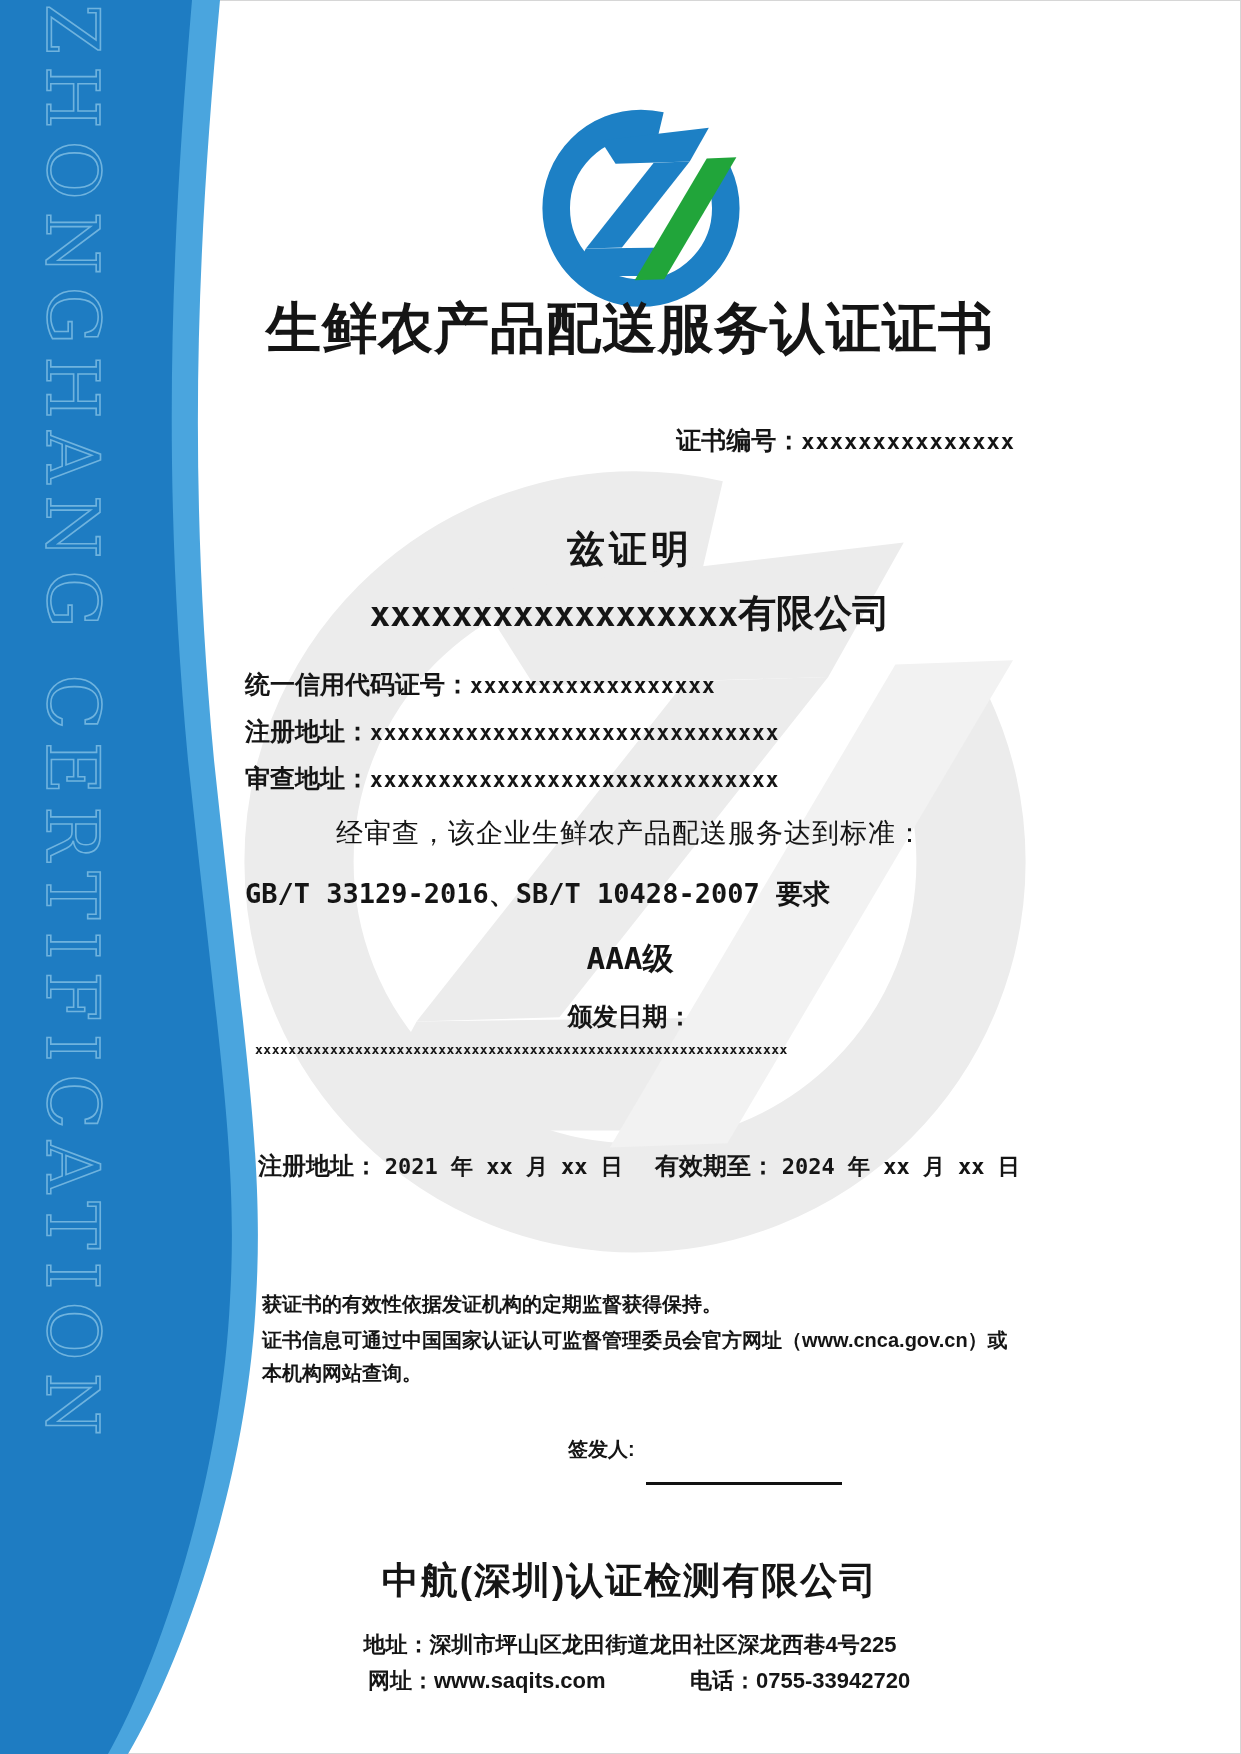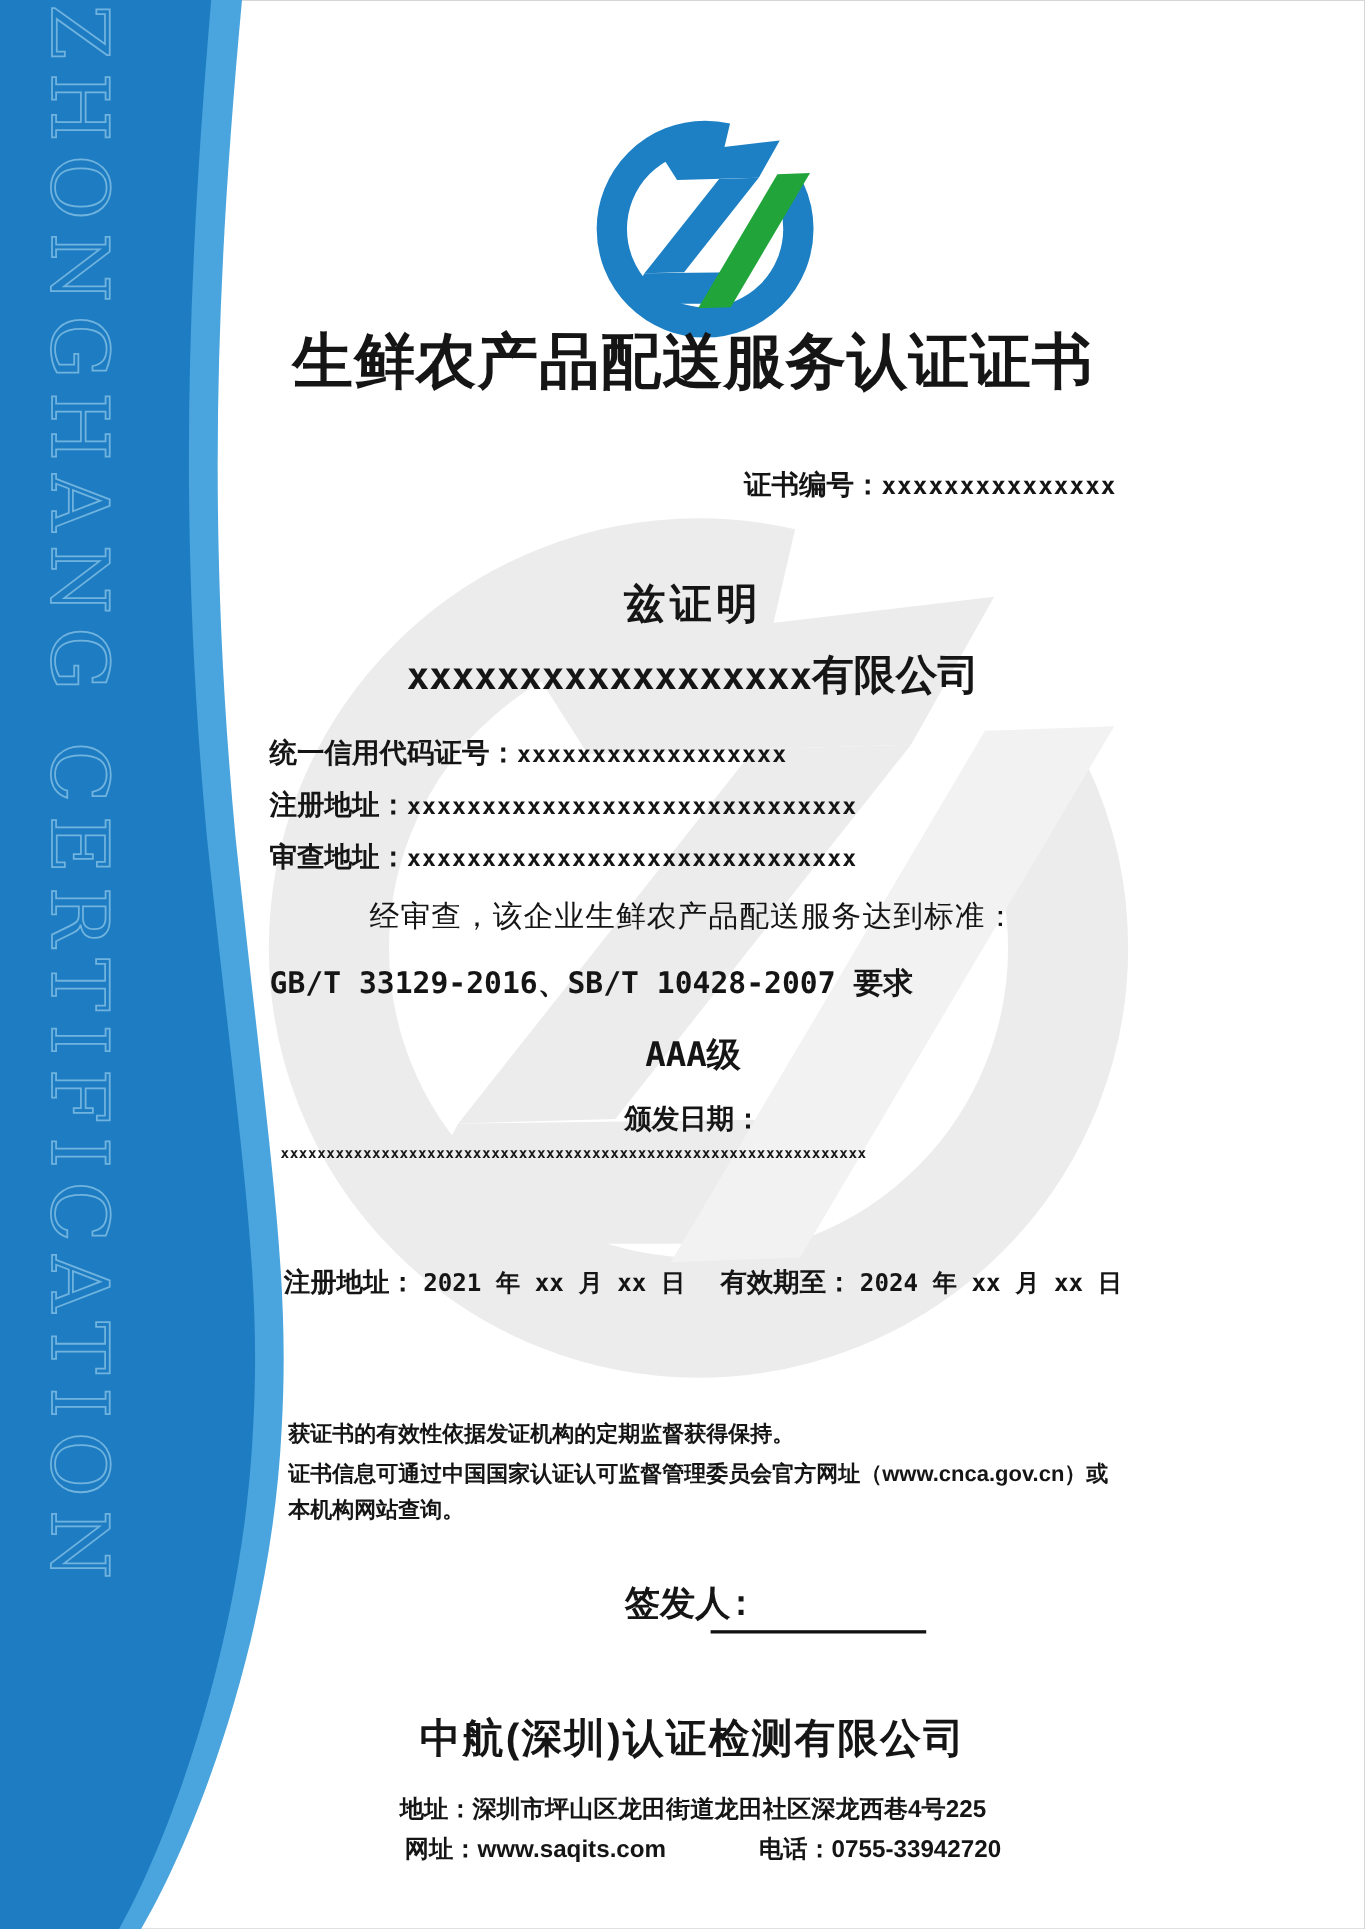--- a/index.html
+++ b/index.html
@@ -38,21 +38,21 @@
   .statement{top:815px;text-align:center;font-size:27px;font-weight:400;letter-spacing:1px;}
   .standards{top:876px;font-size:27px;font-weight:700;font-family:"DejaVu Sans Mono","Liberation Mono",monospace;}
   .grade{top:938px;text-align:center;font-size:31px;font-weight:700;font-family:"DejaVu Sans Mono","Liberation Mono",monospace;}
   .scope-label{top:1000px;text-align:center;font-size:25px;font-weight:600;}
   .scope-value{top:1042px;font-size:13px;font-weight:700;letter-spacing:0.5px;padding-left:10px;}
   .date-left{position:absolute;left:258px;top:1150px;z-index:2;font-size:24px;font-weight:600;}
   .date-right{position:absolute;left:655px;top:1150px;z-index:2;font-size:24px;font-weight:600;}
   .date-left .mono,.date-right .mono{font-size:22px;font-weight:700;}
   .notes{position:absolute;left:262px;top:1288px;width:752px;z-index:2;font-size:20px;line-height:33px;font-weight:600;overflow-wrap:break-word;}
   .notes p{margin:0 0 3px 0;}
-  .sign-label{position:absolute;left:568px;top:1436px;z-index:2;font-size:32px;font-weight:600;font-family:Liberation Mono, monospace;}
+  .sign-label{position:absolute;left:568px;top:1436px;z-index:2;font-size:20px;font-weight:600;}
   .sign-line{position:absolute;left:646px;top:1452px;width:196px;height:30px;z-index:2;border-bottom:3px solid #111;}
   .footer-org{top:1556px;text-align:center;font-size:37px;font-weight:700;letter-spacing:2px;}
   .footer-addr{top:1630px;text-align:center;font-size:22px;font-weight:600;}
   .footer-web{position:absolute;left:368px;top:1666px;z-index:2;font-size:22px;font-weight:600;}
   .footer-tel{position:absolute;left:690px;top:1666px;z-index:2;font-size:22px;font-weight:600;}
 </style>
 </head>
 <body>
 
 <div class="page">

